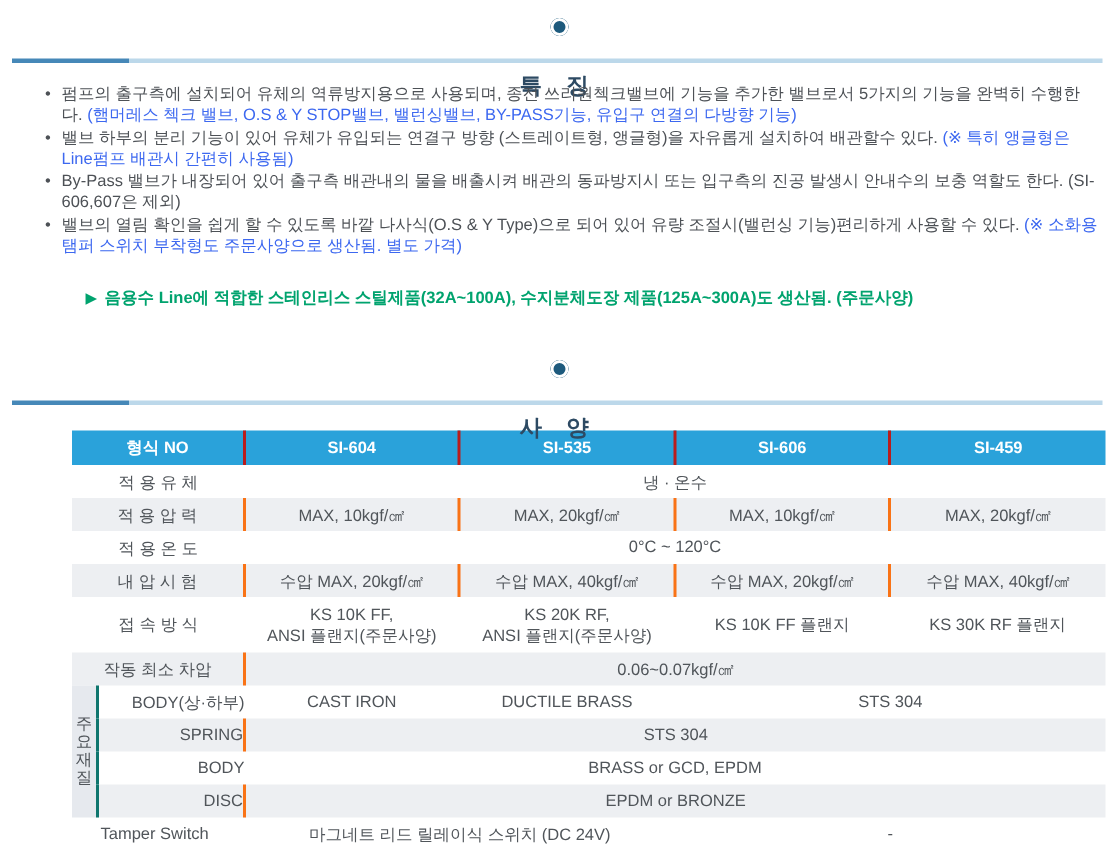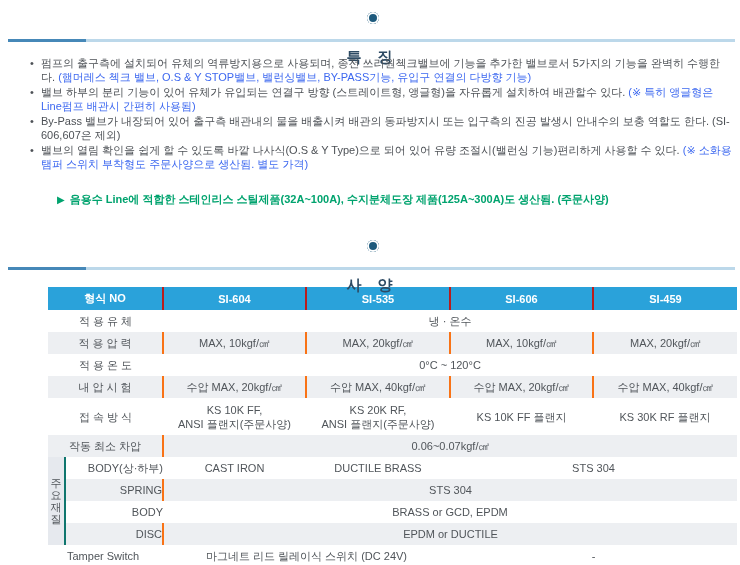--- a/index.html
+++ b/index.html
@@ -178,21 +178,21 @@
           <td colspan="4">STS 304</td>
         </tr>
 
         <tr>
           <td class="lleft">BODY</td>
           <td colspan="4">BRASS or GCD, EPDM</td>
         </tr>
 
         <tr class="g">
           <td class="lleft">DISC</td>
-          <td colspan="4">EPDM or DUCTILE</td>
+          <td colspan="4">EPDM or BRONZE</td>
         </tr>
 
         <tr>
           <td colspan="2" class="tamper-lab">Tamper Switch</td>
           <td colspan="2">마그네트 리드 릴레이식 스위치 (DC 24V)</td>
           <td colspan="2">-</td>
         </tr>
       </tbody>
     </table>
 

